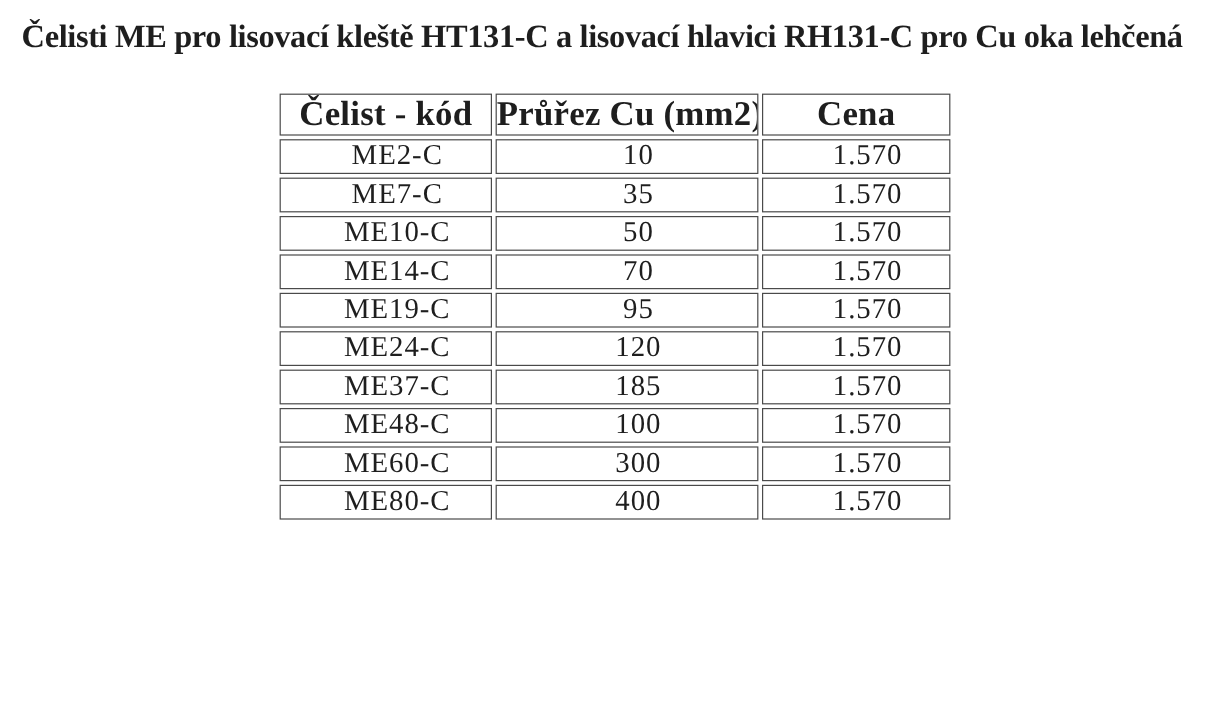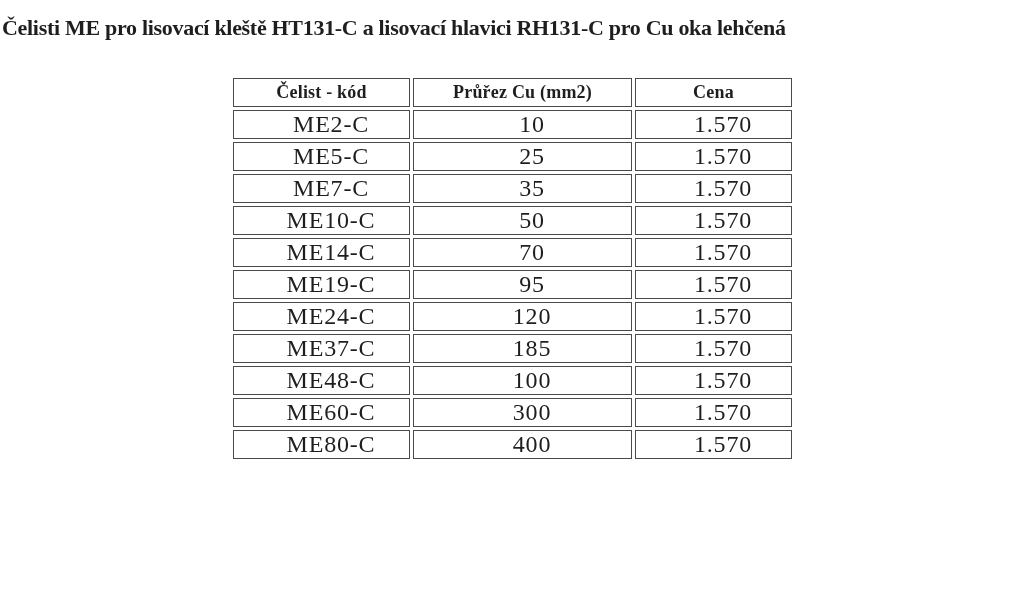--- a/index.html
+++ b/index.html
@@ -16,24 +16,24 @@
     width: 1024px;
     height: 600px;
     background: var(--background);
     font-family: "Liberation Serif", "DejaVu Serif", serif;
     color: var(--text);
     position: relative;
     overflow: hidden;
   }
   .title {
     position: absolute;
-    left: 2px;
+    left: 18px;
     top: 16px;
     margin: 0;
-    font-size: 22px;
+    font-size: 27px;
     font-weight: bold;
     letter-spacing: -0.3px;
     white-space: nowrap;
     line-height: 1.1;
   }
   table.price-table {
     position: absolute;
     left: 230px;
     top: 75px;
     width: 565px;
@@ -46,21 +46,21 @@
     border: 1.5px solid var(--border);
     text-align: center;
     vertical-align: middle;
     padding: 0;
     background: var(--background);
     overflow: hidden;
     white-space: nowrap;
   }
   .price-table th {
     height: 29px;
-    font-size: 18px;
+    font-size: 29px;
     font-weight: bold;
     letter-spacing: 0.2px;
   }
   .price-table td {
     height: 29px;
     font-size: 24px;
     font-weight: normal;
     letter-spacing: 0.8px;
     padding-left: 19px;
   }
@@ -82,25 +82,20 @@
       <tr>
         <th>Čelist - kód</th>
         <th>Průřez Cu (mm2)</th>
         <th>Cena</th>
       </tr>
     </thead>
     <tbody id="table-body">
         <tr>
           <td>ME2-C</td>
           <td>10</td>
-          <td>1.570</td>
-        </tr>
-        <tr>
-          <td>ME5-C</td>
-          <td>25</td>
           <td>1.570</td>
         </tr>
         <tr>
           <td>ME7-C</td>
           <td>35</td>
           <td>1.570</td>
         </tr>
         <tr>
           <td>ME10-C</td>
           <td>50</td>

